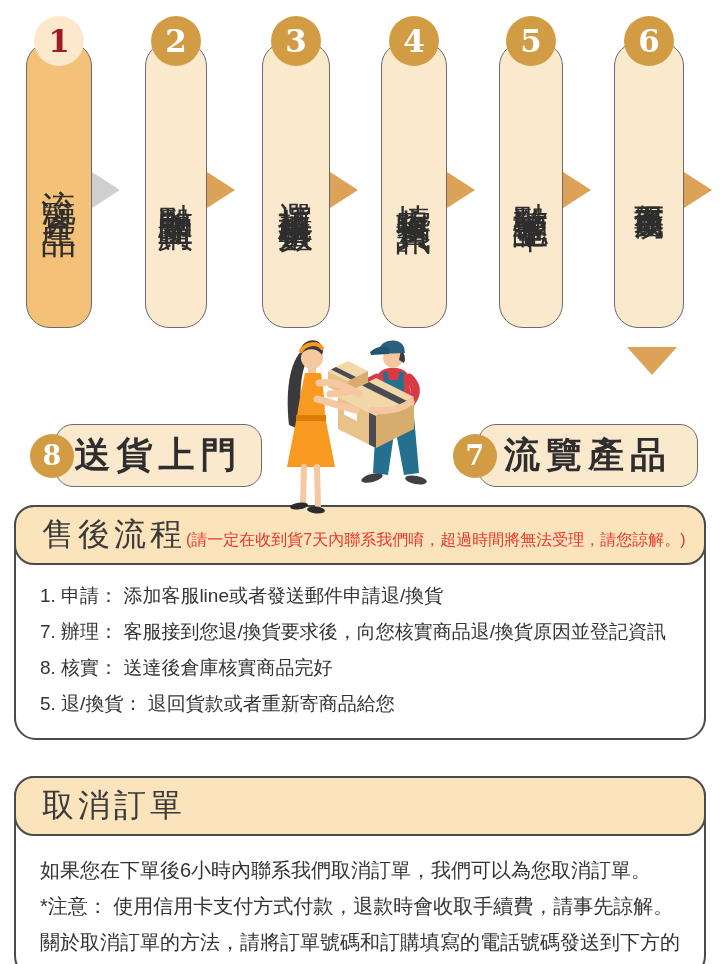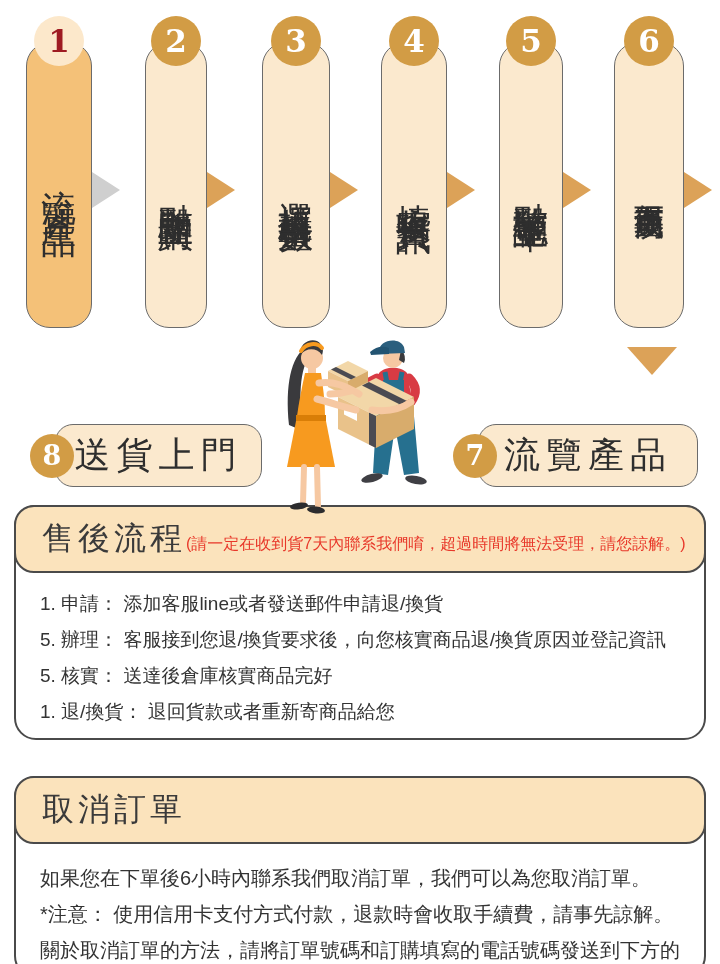--- a/index.html
+++ b/index.html
@@ -39,36 +39,36 @@
     border-left:25px solid transparent; border-right:25px solid transparent;
     border-top:28px solid #DCA258;
   }
 
   
   .hpill {
     position:absolute; top:424px; height:63px;
     background:#FBE9CE; border:1.5px solid #6b6b6b; border-radius:18px;
     display:flex; align-items:center; justify-content:center; z-index:2;
   }
-  .hlabel { font-size:36px; letter-spacing:6px; color:#2e2e2e; font-weight:400; }
+  .hlabel { font-size:36px; letter-spacing:6px; color:#2e2e2e; font-weight:700; }
   .hcircle {
     position:absolute; left:-26px; top:50%; transform:translateY(-50%);
     width:44px; height:44px; border-radius:50%;
     background:#D29C45; color:#fff;
     font-family:"DejaVu Serif", serif; font-weight:bold; font-size:27px;
     display:flex; align-items:center; justify-content:center;
   }
 
   
   .section {
     position:absolute; left:14px; width:692px;
     background:#ffffff; border:2px solid #4a4a4a; border-radius:22px; z-index:1;
   }
   .sec-header {
-    margin:-2px -2px 0 -2px; height:68px;
+    margin:-2px -2px 0 -2px; height:60px;
     background:#FBE3BC; border:2px solid #4a4a4a; border-radius:20px;
     display:flex; align-items:center; padding-left:26px;
   }
   .sec-title { font-size:32px; letter-spacing:4px; color:#3a3a3a; font-weight:500; white-space:nowrap; }
   .sec-note { font-size:16px; color:#E8382A; margin-top:10px; white-space:nowrap; }
   .items { padding:13px 20px 0 24px; }
   .item { font-size:19px; color:#333333; line-height:36px; white-space:nowrap; }
   .cancel-body { padding:16px 22px 0 24px; }
   .cancel-line { font-size:20px; color:#333333; line-height:36px; }
 
@@ -176,23 +176,23 @@
     </svg>
   </div>
 
   <div class="section" style="top:505px;height:235px;">
     <div class="sec-header">
       <span class="sec-title">售後流程</span>
       <span class="sec-note">(請一定在收到貨7天內聯系我們唷，超過時間將無法受理，請您諒解。)</span>
     </div>
     <div class="items">
       <div class="item">1. 申請： 添加客服line或者發送郵件申請退/換貨</div>
-      <div class="item">5. 辦理： 客服接到您退/換貨要求後，向您核實商品退/換貨原因並登記資訊</div>
-      <div class="item">5. 核實： 送達後倉庫核實商品完好</div>
-      <div class="item">1. 退/換貨： 退回貨款或者重新寄商品給您</div>
+      <div class="item">7. 辦理： 客服接到您退/換貨要求後，向您核實商品退/換貨原因並登記資訊</div>
+      <div class="item">8. 核實： 送達後倉庫核實商品完好</div>
+      <div class="item">5. 退/換貨： 退回貨款或者重新寄商品給您</div>
     </div>
   </div>
 
   <div class="section" style="top:776px;height:202px;">
     <div class="sec-header">
       <span class="sec-title">取消訂單</span>
     </div>
     <div class="cancel-body">
       <div class="cancel-line">如果您在下單後6小時內聯系我們取消訂單，我們可以為您取消訂單。</div>
       <div class="cancel-line">*注意： 使用信用卡支付方式付款，退款時會收取手續費，請事先諒解。</div>

